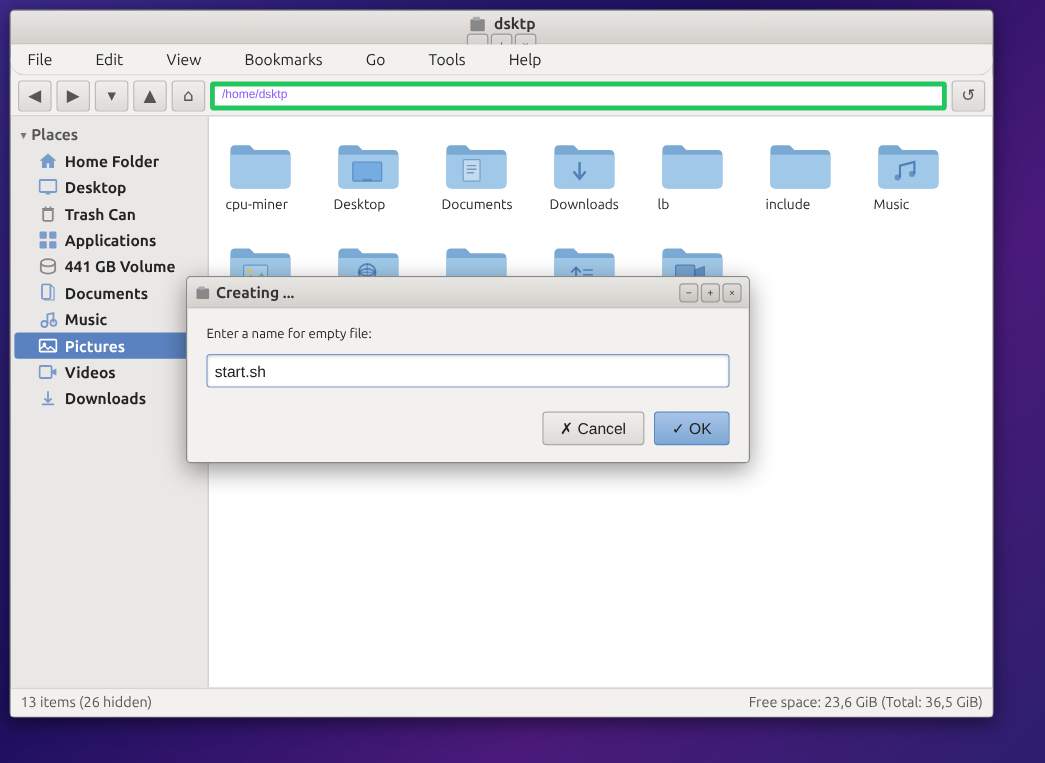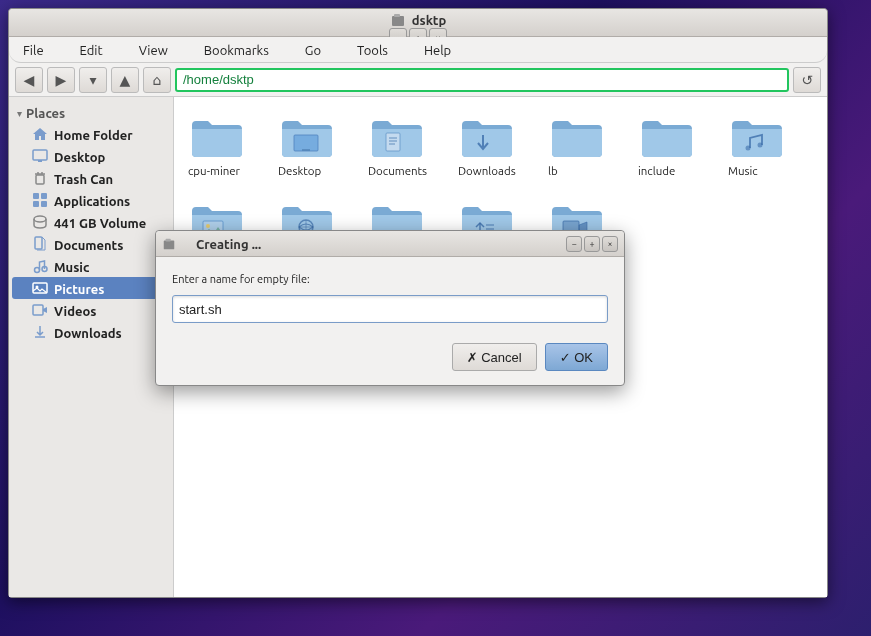--- a/index.html
+++ b/index.html
@@ -121,26 +121,26 @@
       display: flex;
       align-items: center;
       justify-content: center;
       cursor: pointer;
       font-size: 14px;
       color: #555;
     }
     .address-bar {
       flex: 1;
       height: 24px;
-      border: 2px solid #22c55e;
+      border: 4px solid #22c55e;
       border-radius: 3px;
       background: #fff;
       padding: 2px 6px;
-      font-size: 13px;
-      color: #15803d;
+      font-size: 10px;
+      color: #8b5cf6;
       outline: none;
     }
 
     
     .content-area {
       display: flex;
       flex: 1;
       overflow: hidden;
     }
 
@@ -265,21 +265,21 @@
       justify-content: space-between;
       background: linear-gradient(180deg, #e8e6e3 0%, #d4d0cc 100%);
       border-bottom: 1px solid #b0aca8;
       padding: 3px 6px;
       border-radius: 4px 4px 0 0;
       height: 26px;
     }
     .dialog-title-left {
       display: flex;
       align-items: flex-end;
-      gap: 20px;
+      gap: 4px;
     }
     .dialog-title-text {
       font-size: 13px;
       font-weight: bold;
       color: #333;
     }
     .dialog-controls {
       display: flex;
       align-items: center;
       gap: 2px;
@@ -588,20 +588,24 @@
           <path d="M4 16 L54 16 L54 40 Q54 44 50 44 L8 44 Q4 44 4 40 Z" fill="#a0c8e8"></path>
           <rect x="15" y="22" width="16" height="13" rx="1" fill="rgba(60,110,170,0.4)" stroke="rgba(60,110,170,0.7)" stroke-width="1"></rect>
           <path d="M31 26 L39 23 L39 34 L31 31Z" fill="rgba(60,110,170,0.6)" stroke="rgba(60,110,170,0.7)" stroke-width="0.8"></path>
         </svg>
         <span class="file-name">Videos</span>
       </div>
 
     </div>
   </div>
 
+  <div class="status-bar">
+    <span>13 items (26 hidden)</span>
+    <span>Free space: 23,6 GiB (Total: 36,5 GiB)</span>
+  </div>
 
 </div>
 
 <div class="dialog-overlay">
   <div class="dialog">
 
     <div class="dialog-title-bar">
       <div class="dialog-title-left">
         <svg width="14" height="14" viewBox="0 0 16 16">
           <rect x="2" y="4" width="12" height="10" rx="1" fill="#888"></rect>

